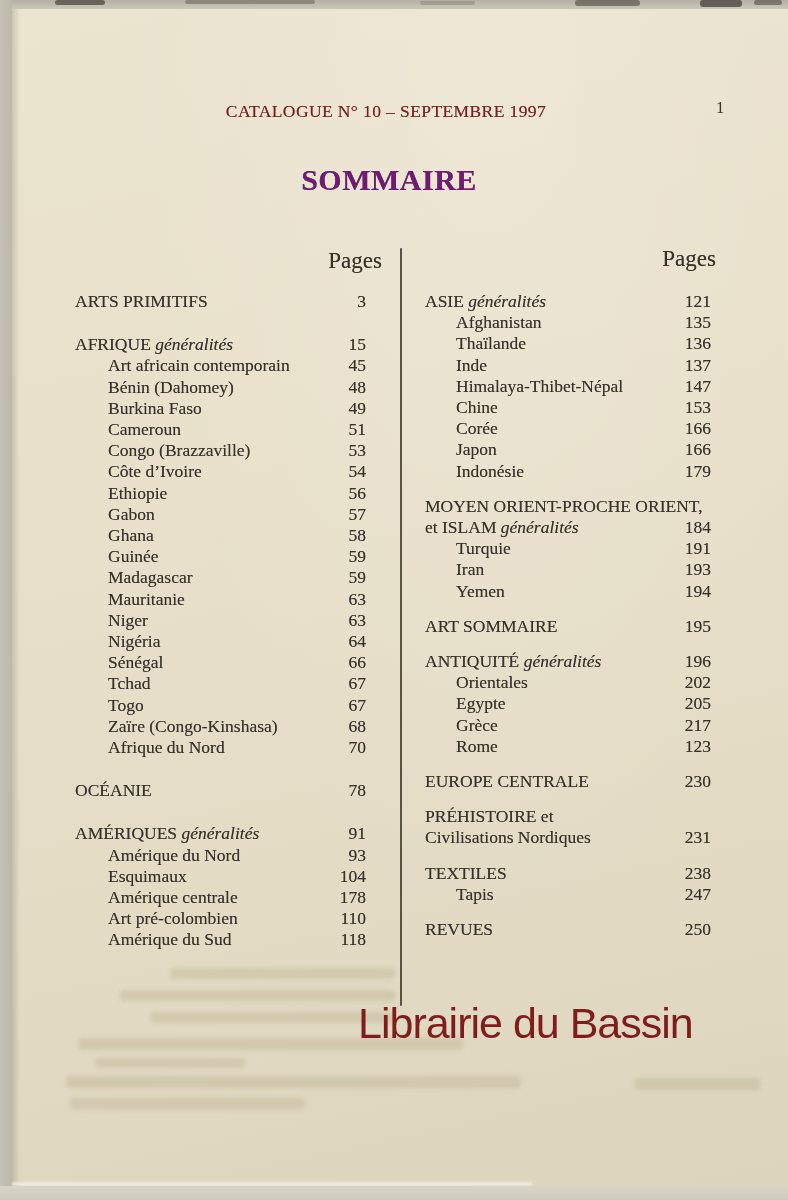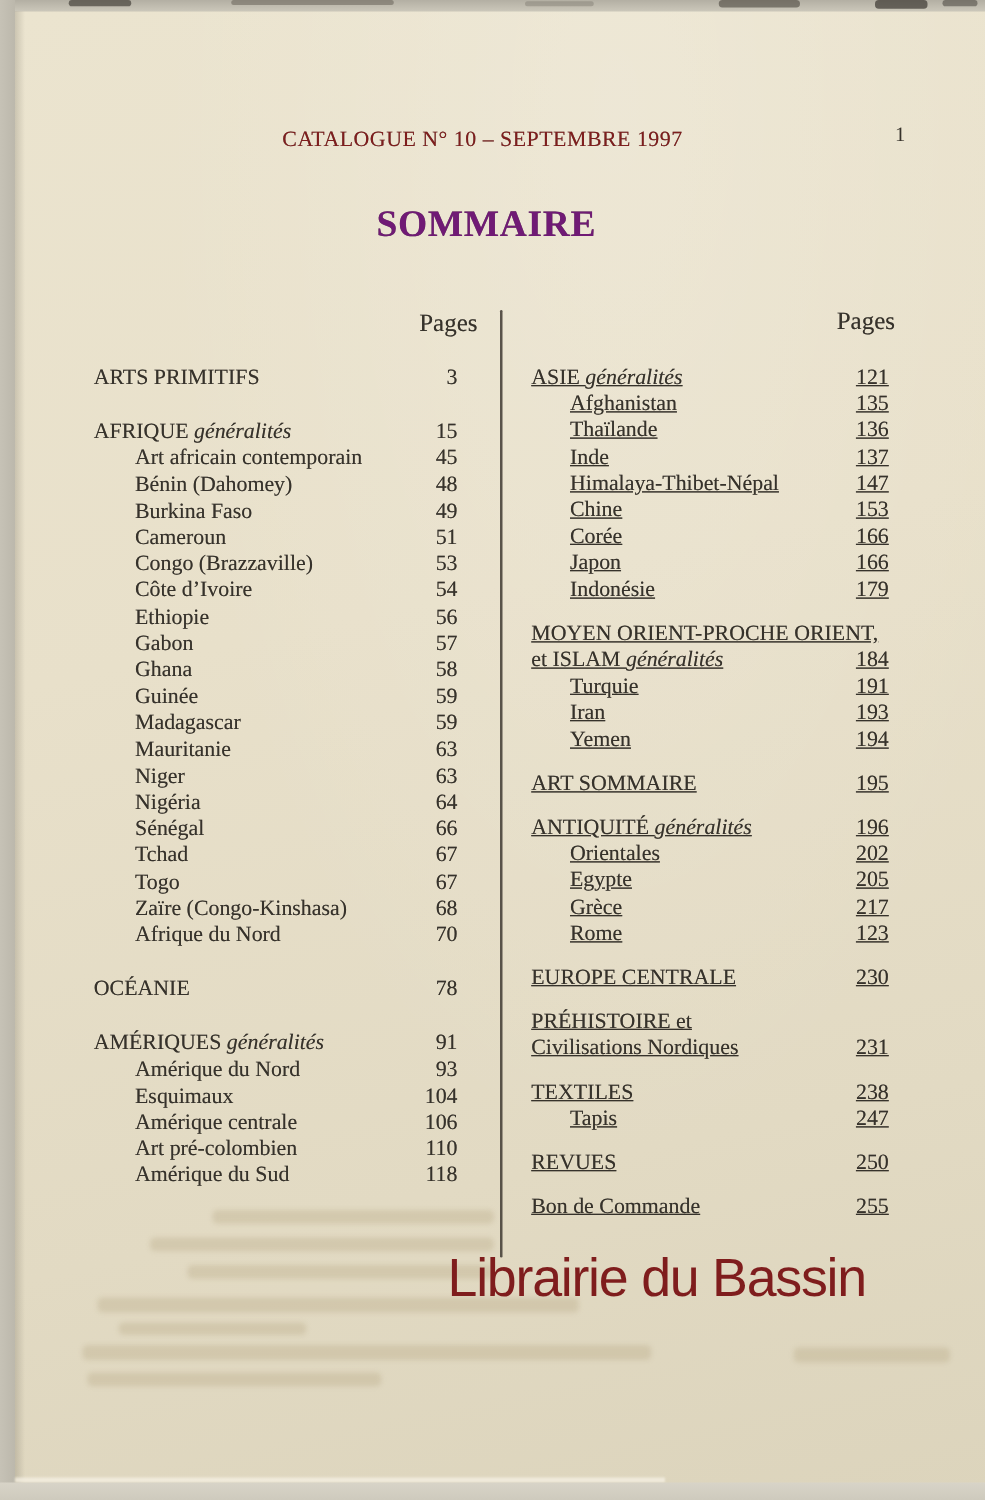--- a/index.html
+++ b/index.html
@@ -47,37 +47,37 @@
   .folio{
     position:absolute;left:716px;top:98px;font-size:16.5px;color:#36322b;
   }
   .doc-title{
     position:absolute;left:0;top:163px;width:778px;text-align:center;
     font-size:30px;font-weight:bold;letter-spacing:0.5px;color:#701a75;
     text-shadow:0 0 0.5px rgba(42,38,32,0.65);
   }
   
   .pages-label{
-    position:absolute;font-size:20px;color:#36322b;text-align:right;
+    position:absolute;font-size:23px;color:#36322b;text-align:right;
     text-shadow:0 0 0.4px rgba(54,50,43,0.55);
   }
   .pages-left{left:75px;top:248px;width:307px;}
   .pages-right{left:425px;top:246px;width:291px;}
   
   .divider{
     position:absolute;left:400px;top:248px;width:2px;height:758px;
     background:#443f37;opacity:0.88;border-radius:1px;
   }
   
   .col{position:absolute;font-size:17.5px;color:#36322b;
     text-shadow:0 0 0.4px rgba(54,50,43,0.55);}
   .col-left{left:75px;top:291px;width:291px;}
   .col-right{left:425px;top:291px;width:286px;}
   .col-left .toc-group{margin-bottom:22px;}
-  .col-right .toc-group{margin-bottom:14px;text-decoration:underline;}
+  .col-right .toc-group{margin-bottom:14px;}
   .toc-row{display:flex;justify-content:space-between;line-height:21.2px;white-space:nowrap;}
   .toc-row .toc-label{flex:1 1 auto;overflow:visible;}
   .col-left .toc-row.indent .toc-label{padding-left:33px;}
   .col-right .toc-row.indent .toc-label{padding-left:31px;}
   .toc-page{flex:0 0 auto;text-align:right;}
   .toc-label i{font-style:italic;}
   
   .watermark{
     position:absolute;left:358px;top:999px;
     font-family:"Liberation Sans", sans-serif;
@@ -216,21 +216,21 @@
         <div class="toc-row indent">
           <span class="toc-label">Amérique du Nord</span>
           <span class="toc-page">93</span>
         </div>
         <div class="toc-row indent">
           <span class="toc-label">Esquimaux</span>
           <span class="toc-page">104</span>
         </div>
         <div class="toc-row indent">
           <span class="toc-label">Amérique centrale</span>
-          <span class="toc-page">106</span>
+          <span class="toc-page">178</span>
         </div>
         <div class="toc-row indent">
           <span class="toc-label">Art pré-colombien</span>
           <span class="toc-page">110</span>
         </div>
         <div class="toc-row indent">
           <span class="toc-label">Amérique du Sud</span>
           <span class="toc-page">118</span>
         </div>
       </div>
@@ -345,26 +345,20 @@
         </div>
         <div class="toc-row indent">
           <span class="toc-label">Tapis</span>
           <span class="toc-page">247</span>
         </div>
       </div>
       <div class="toc-group">
         <div class="toc-row">
           <span class="toc-label">REVUES</span>
           <span class="toc-page">250</span>
-        </div>
-      </div>
-      <div class="toc-group">
-        <div class="toc-row">
-          <span class="toc-label">Bon de Commande</span>
-          <span class="toc-page">255</span>
         </div>
       </div>
     </div>
 
   <div class="bleed" style="left:170px;top:968px;width:225px;height:11px;"></div>
   <div class="bleed" style="left:120px;top:990px;width:275px;height:11px;"></div>
   <div class="bleed" style="left:150px;top:1012px;width:245px;height:11px;"></div>
   <div class="bleed" style="left:78px;top:1038px;width:385px;height:12px;"></div>
   <div class="bleed" style="left:95px;top:1058px;width:150px;height:10px;"></div>
   <div class="bleed" style="left:66px;top:1076px;width:455px;height:12px;"></div>

